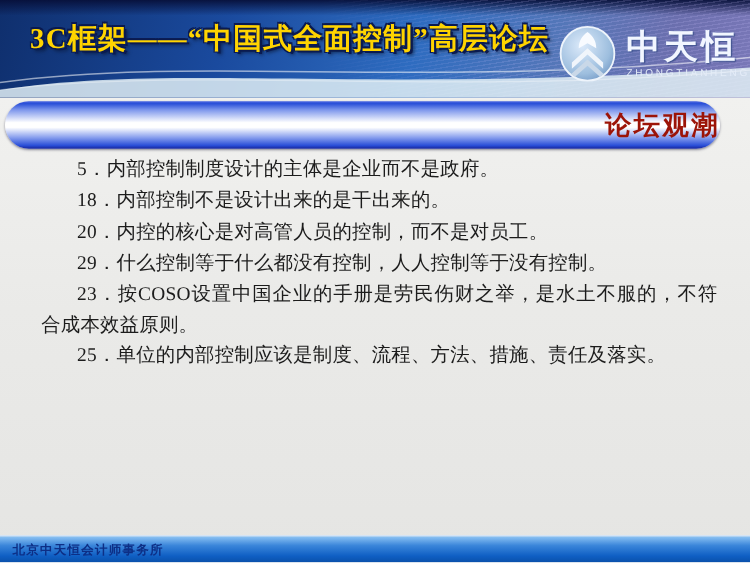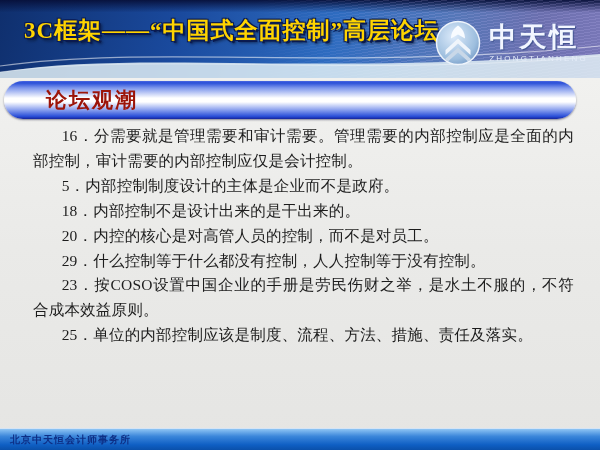--- a/index.html
+++ b/index.html
@@ -23,39 +23,40 @@
   }
   .header-waves { position:absolute; bottom:0; left:0; width:600px; height:38px; }
   .slide-title {
     position:absolute; top:15px; left:24px;
     font-size:23px; font-weight:bold; color:#ffd400; letter-spacing:1px;
     text-shadow: 2px 2px 0 #0a1a50, -1px -1px 0 #0a1a50, 1px -1px 0 #0a1a50,
                  -1px 1px 0 #0a1a50, 3px 3px 3px rgba(0,0,10,0.55);
     white-space:nowrap;
   }
   
-  .logo { position:absolute; top:19px; right:12px; display:flex; align-items:center; }
+  .logo { position:absolute; top:19px; right:0; display:flex; align-items:center; }
   .logo-mark { width:48px; height:48px; margin-right:7px; }
   .logo-cn {
     font-size:27px; font-weight:bold; color:#f2f6ff; letter-spacing:3px; line-height:1;
     text-shadow: 0 0 1px #7f95c8, 1px 1px 1px rgba(50,70,130,0.9);
     white-space:nowrap;
   }
   .logo-en {
     font-family:"Liberation Sans", sans-serif;
     font-size:8px; color:#e4ecf8; letter-spacing:2.2px; margin-top:3px; text-align:right;
   }
   
   .section-bar {
     position:absolute; top:81px; left:4px; right:24px; height:38px;
     border-radius:19px;
     background: linear-gradient(to bottom,
       #4a66e0 0%, #2a4fd8 5%, #7d96ec 18%, #ffffff 45%, #ffffff 55%,
       #8aa0ee 76%, #2a4fd8 93%, #16249c 100%);
     box-shadow: 0 1px 2px rgba(0,0,40,0.45);
+    text-align: right;
   }
   .section-title {
     display:block; line-height:38px; padding-left:42px;
     font-size:21px; font-weight:bold; color:#9c1408; letter-spacing:2px;
   }
   
   .content {
     position:absolute; top:124px; left:33px; right:26px;
     font-size:15.5px; line-height:24.9px; color:#1c1c1c; letter-spacing:0.2px;
     text-align:justify;
@@ -115,21 +116,20 @@
         <div class="logo-en">ZHONGTIANHENG</div>
       </div>
     </div>
   </div>
 
   <div class="section-bar">
     <span class="section-title">论坛观潮</span>
   </div>
 
   <div class="content">
-    <p>16．分需要就是管理需要和审计需要。管理需要的内部控制应是全面的内部控制，审计需要的内部控制应仅是会计控制。</p>
     <p>5．内部控制制度设计的主体是企业而不是政府。</p>
     <p>18．内部控制不是设计出来的是干出来的。</p>
     <p>20．内控的核心是对高管人员的控制，而不是对员工。</p>
     <p>29．什么控制等于什么都没有控制，人人控制等于没有控制。</p>
     <p>23．按COSO设置中国企业的手册是劳民伤财之举，是水土不服的，不符合成本效益原则。</p>
     <p>25．单位的内部控制应该是制度、流程、方法、措施、责任及落实。</p>
   </div>
 
   <div class="footer">
     <span class="footer-company">北京中天恒会计师事务所</span>

